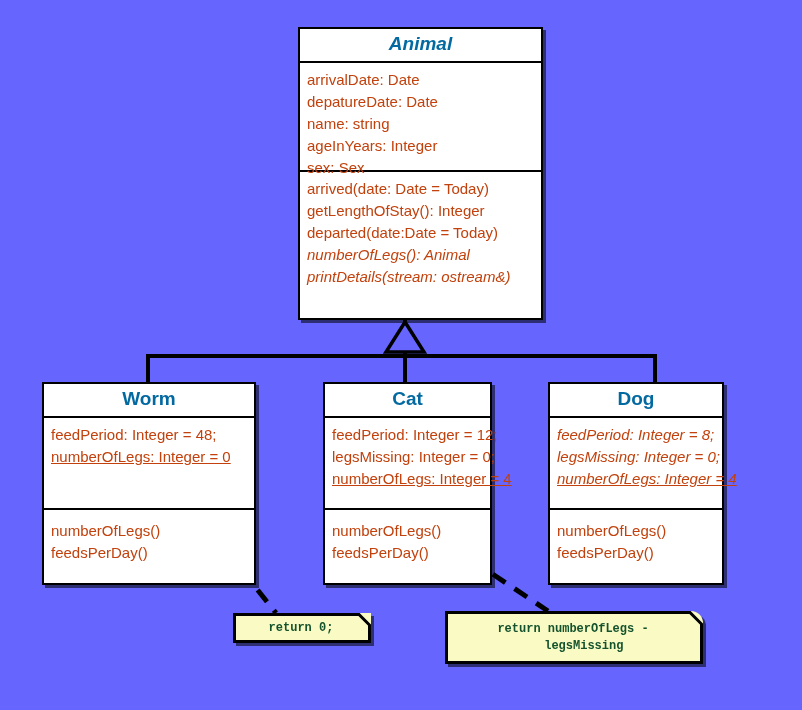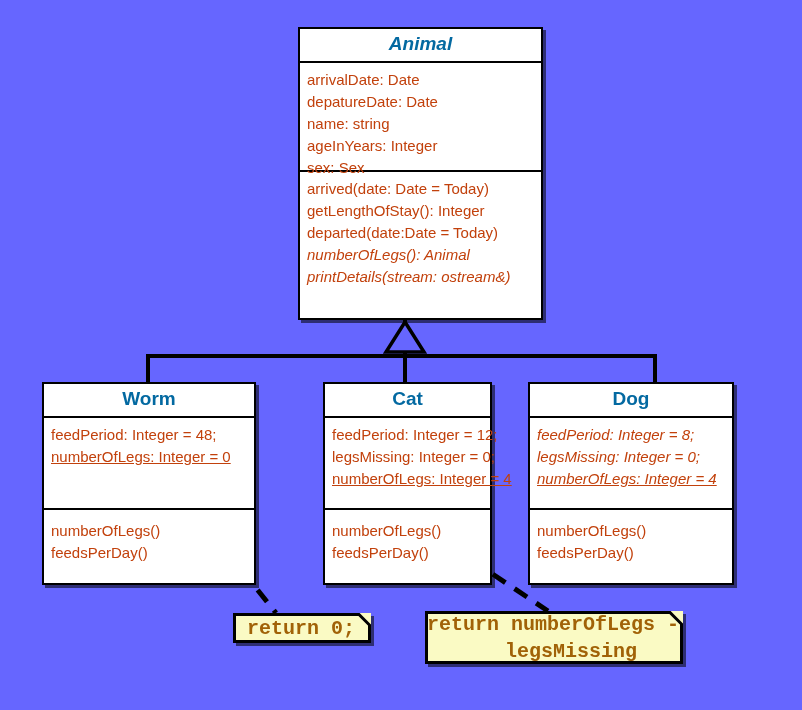--- a/index.html
+++ b/index.html
@@ -55,23 +55,23 @@
   }
   .note-inner {
     position:absolute;
     left:0; top:0; right:0; bottom:0;
     display:flex;
     align-items:center;
     justify-content:center;
     text-align:center;
     font-family:"Liberation Mono", monospace;
     font-weight:bold;
-    font-size:20px;
+    font-size:12px;
     line-height:1.35;
-    color:#a16207;
+    color:#14532d;
     white-space:pre;
     padding:4px 10px 4px 8px;
     box-sizing:border-box;
   }
   svg.note-shape { position:absolute; left:0; top:0; overflow:visible; }
 </style>
 </head>
 <body>
 
 <div id="canvas">
@@ -131,41 +131,41 @@
       <div class="member">feedPeriod: Integer = 12;</div>
       <div class="member">legsMissing: Integer = 0;</div>
       <div class="member underline">numberOfLegs: Integer = 4</div>
     </div>
     <div class="compartment" style="padding-top:10px;">
       <div class="member">numberOfLegs()</div>
       <div class="member">feedsPerDay()</div>
     </div>
   </div>
 
-  <div class="uml-class" style="left:528px; top:382px; width:206px; height:203px;">
+  <div class="uml-class" style="left:548px; top:382px; width:176px; height:203px;">
     <div class="class-name">Dog</div>
     <div class="compartment" style="height:90px;font-style:italic;">
       <div class="member">feedPeriod: Integer = 8;</div>
       <div class="member">legsMissing: Integer = 0;</div>
       <div class="member underline">numberOfLegs: Integer = 4</div>
     </div>
     <div class="compartment" style="padding-top:10px;">
       <div class="member">numberOfLegs()</div>
       <div class="member">feedsPerDay()</div>
     </div>
   </div>
 
   <div class="note" style="left:233px; top:613px; width:138px; height:30px;">
     <svg class="note-shape" width="138" height="30" viewBox="0 0 138 30">
       <path d="M1.5,1.5 H126 L136.5,12 V28.5 H1.5 Z" fill="#fafac4" stroke="#000" stroke-width="3" stroke-linejoin="miter"></path>
     </svg>
     <div class="note-inner">return 0;</div>
   </div>
 
-  <div class="note" style="left:425px; top:611px; width:258px; height:53px;">
+  <div class="note" style="left:445px; top:611px; width:258px; height:53px;border-radius:12px;">
     <svg class="note-shape" width="258" height="53" viewBox="0 0 258 53">
       <path d="M1.5,1.5 H245 L256.5,13 V51.5 H1.5 Z" fill="#fafac4" stroke="#000" stroke-width="3" stroke-linejoin="miter"></path>
     </svg>
     <div class="note-inner">return numberOfLegs -
    legsMissing</div>
   </div>
 
 </div>
 
 </body></html>

